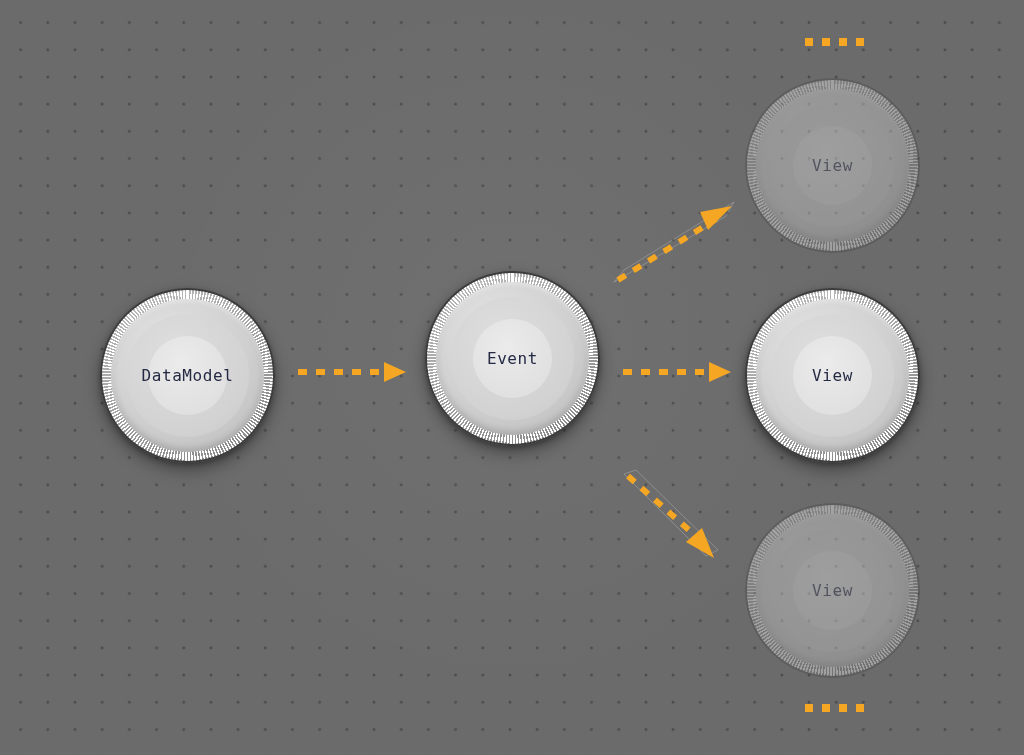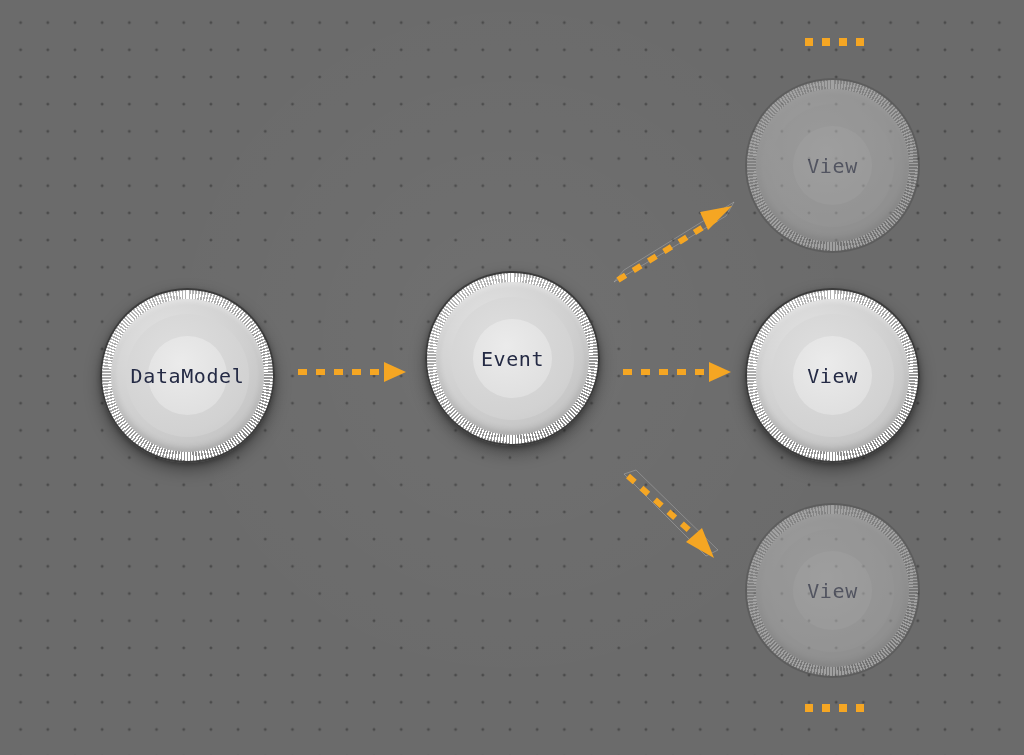--- a/index.html
+++ b/index.html
@@ -111,21 +111,21 @@
   }
 
   .label {
     position: absolute;
     inset: 0;
     display: flex;
     align-items: center;
     justify-content: center;
     color: #242a44;
     font-family: "DejaVu Sans Mono", monospace;
-    font-size: 20px;
+    font-size: 16px;
     letter-spacing: 0.6px;
     font-weight: 400;
     white-space: nowrap;
     user-select: none;
   }
   .node.ghost .label { color: #2d3350; }
 
   
   .edge { position: absolute; }
   svg.edge { overflow: visible; }

